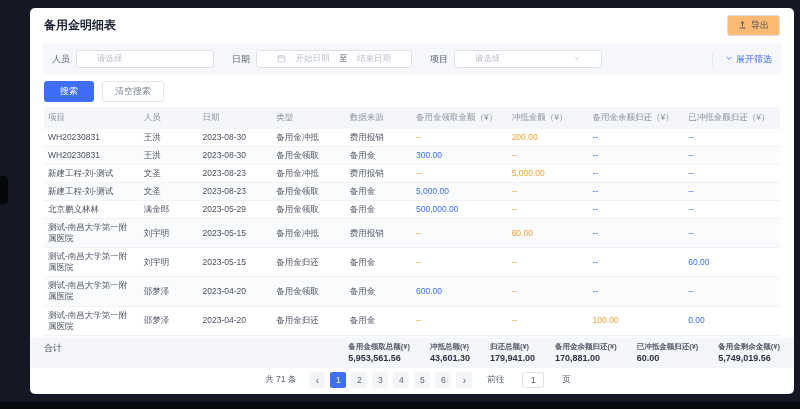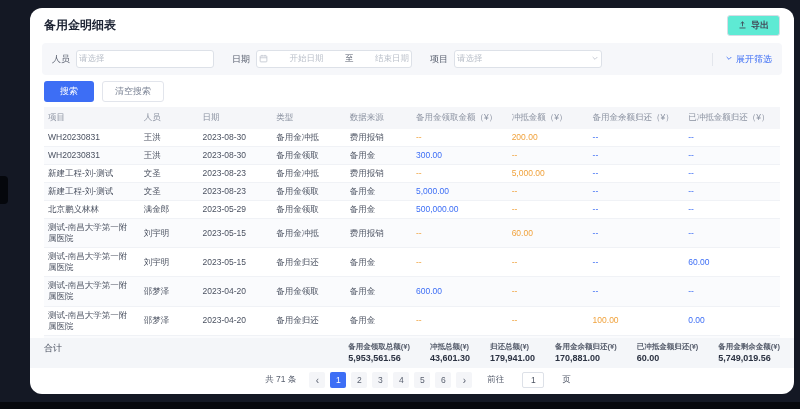--- a/index.html
+++ b/index.html
@@ -12,44 +12,44 @@
   }
   .side-handle {
     position:absolute; left:0; top:176px; width:8px; height:28px;
     background:#05070c; border-radius:0 4px 4px 0;
   }
   .bottom-bar {
     position:absolute; left:0; bottom:0; width:100%; height:7px; background:#07080d;
   }
   .panel {
     position:absolute; left:30px; top:8px; width:764px; height:386px;
-    background:#ffffff; border-radius:12px;
+    background:#ffffff; border-radius:5px;
     display:flex; flex-direction:column; overflow:hidden;
   }
   .panel-header {
     display:flex; justify-content:space-between; align-items:center;
     padding:7px 14px 5px 14px; flex:0 0 auto;
   }
   .page-title { font-size:12px; font-weight:bold; color:#1c2333; }
   .export-btn {
     display:flex; align-items:center; gap:4px;
-    border:1px solid #d8dce5; border-radius:3px; background:#5eead4;
-    padding:3px 10px; font-size:9px; color:#434a59; cursor:pointer;font-weight:bold;
+    border:1px solid #d8dce5; border-radius:3px; background:#fdba74;
+    padding:3px 10px; font-size:9px; color:#434a59; cursor:pointer;
   }
   .export-btn svg { display:block; }
 
   .filter-bar {
     margin:2px 12px 0 12px; background:#f6f7fa; border-radius:4px;
     display:flex; align-items:center; padding:7px 10px;
     font-size:9px; color:#5a6170; flex:0 0 auto;
   }
   .field { display:flex; align-items:center; gap:6px; margin-right:18px; }
   .fake-input {
     background:#fff; border:1px solid #dde1e8; border-radius:3px;
-    height:18px; display:flex; align-items:center; padding:0 2px;
+    height:18px; display:flex; align-items:center; padding:0 20px;
     font-size:8.5px; color:#b9bfc9; gap:4px;
   }
   .input-person { width:138px; }
   .input-date   { width:156px; justify-content:space-between; }
   .input-date .sep { color:#5a6170; }
   .input-project{ width:148px; justify-content:space-between; }
   .expand-link {
     margin-left:auto; display:flex; align-items:center; gap:3px;
     color:#3d6ef5; font-size:9px; cursor:pointer;
     border-left:1px solid #e3e6ec; padding-left:12px;

